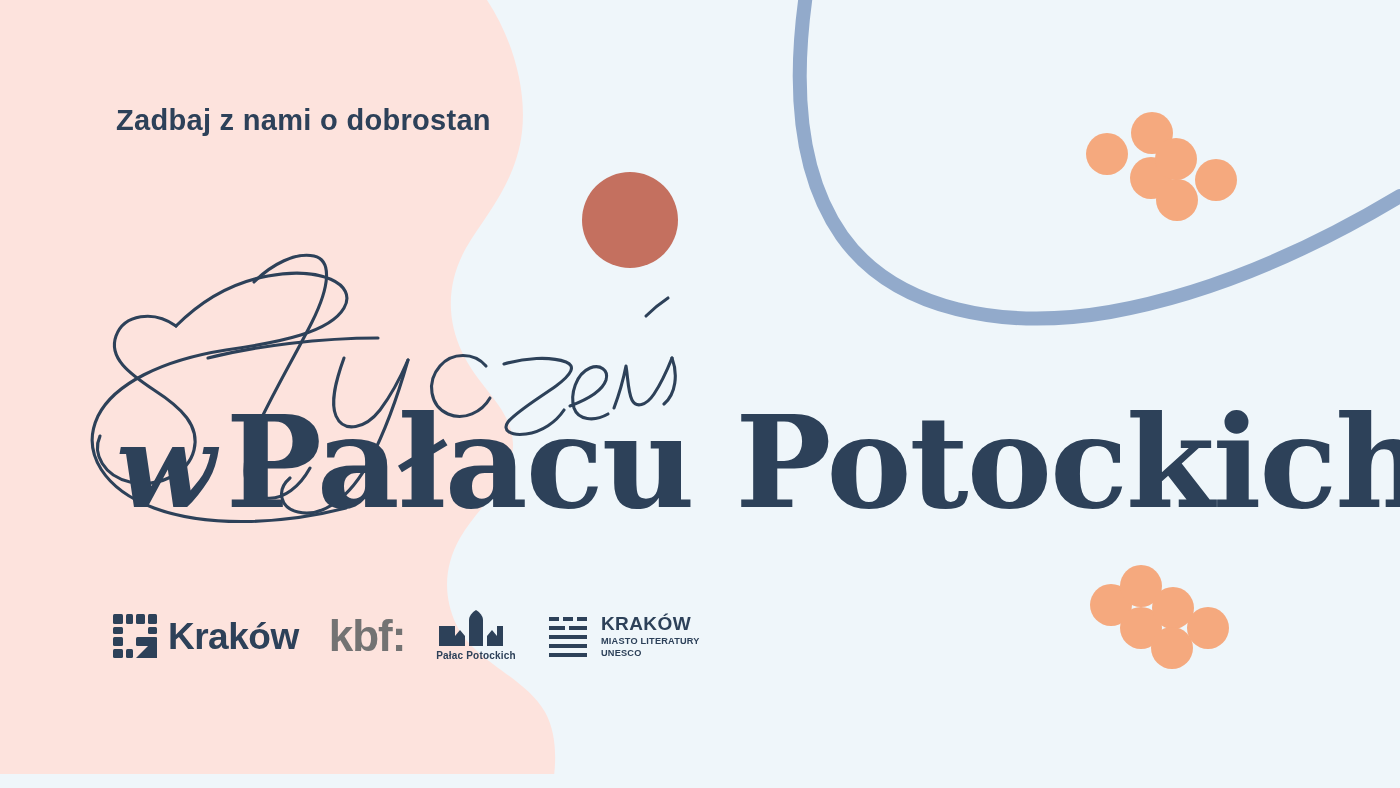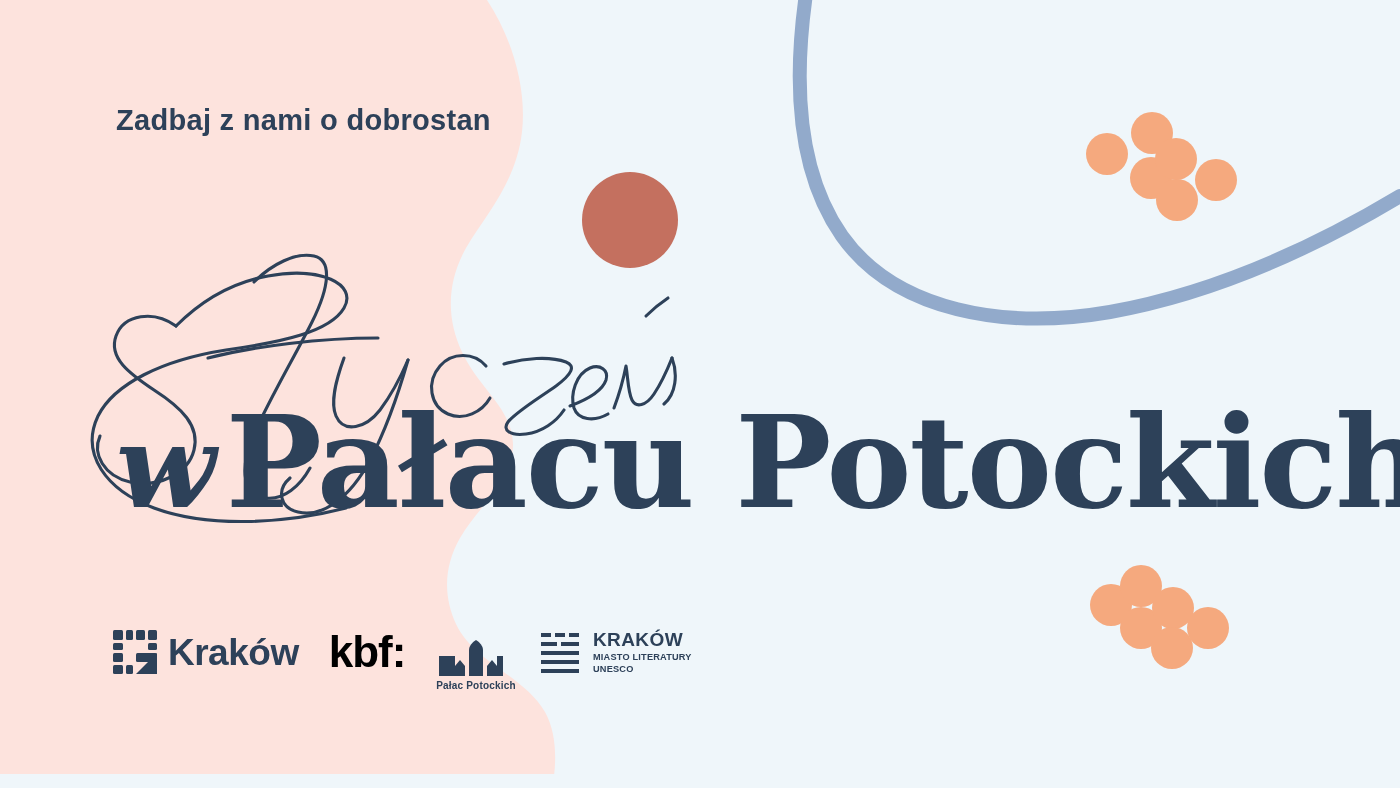--- a/index.html
+++ b/index.html
@@ -42,35 +42,35 @@
     font-family:"DejaVu Serif", serif;
     font-style:italic;
     font-weight:700;
     font-size:116px;
     letter-spacing:0px;
     padding-right:10px;
   }
 
   
   #logos{
-    left:112px;top:612px;
+    left:112px;top:596px;
     height:80px;
     display:flex;align-items:center;
   }
   .logo{display:flex;align-items:center;height:80px;}
   #logo-krakow{margin-right:30px;}
   #logo-kbf{margin-right:28px;}
-  #logo-palac{margin-right:22px;align-items:flex-end;}
+  #logo-palac{margin-right:30px;}
   #logo-unesco{margin-right:22px;}
 
   .kbf-text{
     font-family:"Liberation Sans", sans-serif;
     font-weight:700;
     font-size:44px;
-    color:#000000;
+    color:#737373;
     letter-spacing:-1px;
     line-height:1;
   }
   .krakow-text{
     font-family:"Liberation Sans", sans-serif;
     font-weight:700;
     font-size:37px;
     color:#2D4159;
     letter-spacing:-0.5px;
     margin-left:10px;

